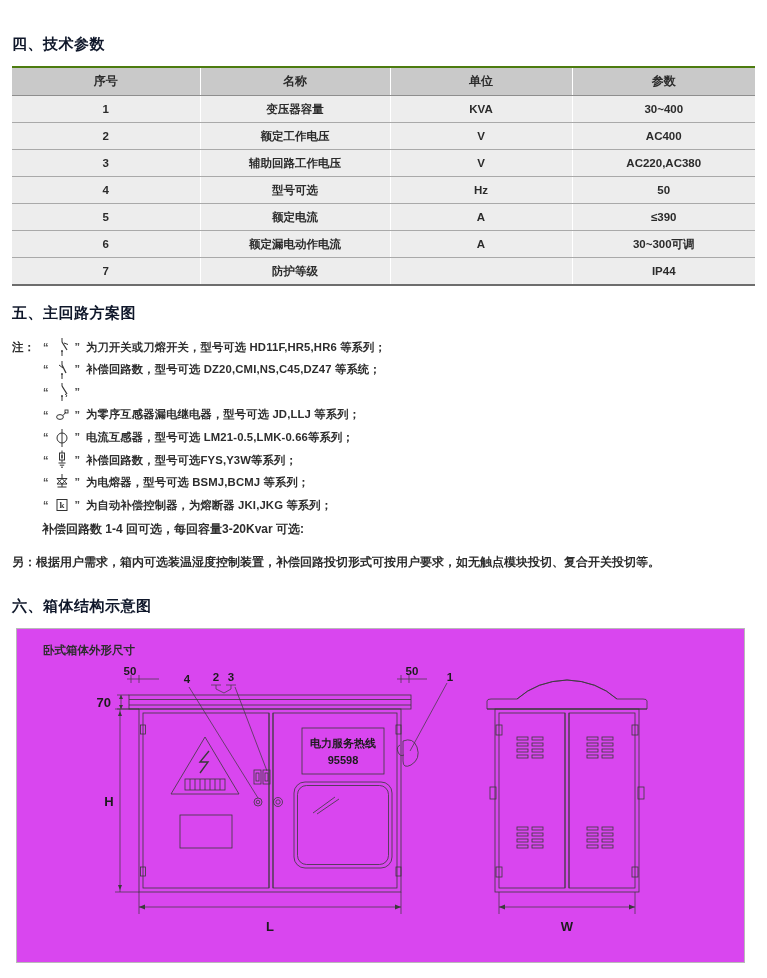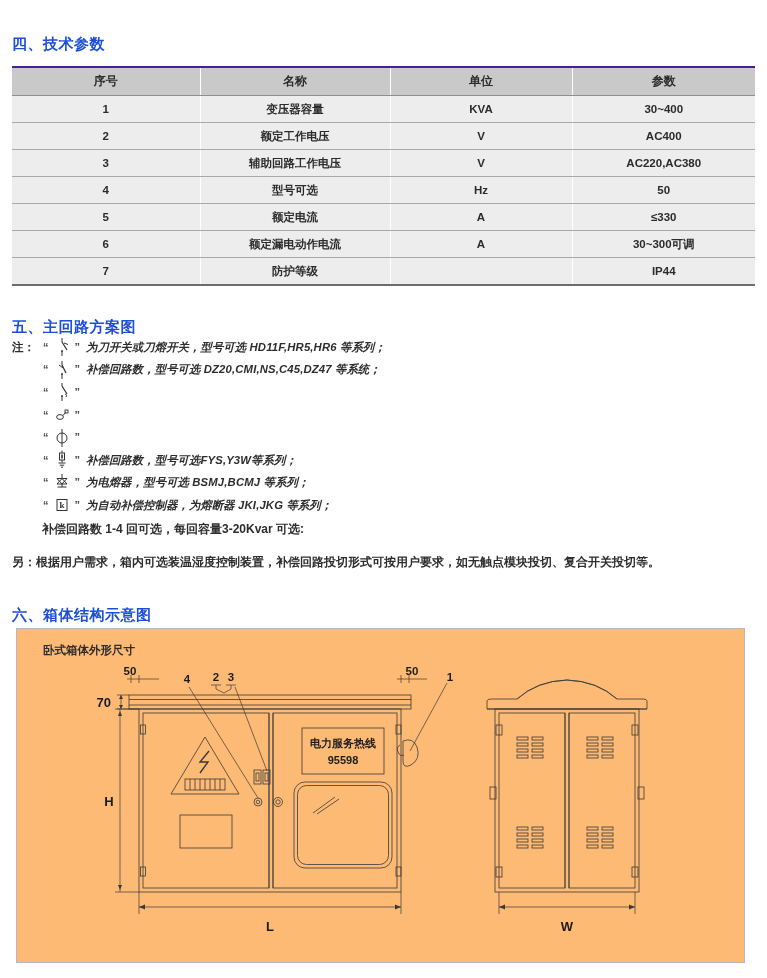--- a/index.html
+++ b/index.html
@@ -14,21 +14,21 @@
     font-family: "Liberation Sans", "DejaVu Sans", sans-serif;
     color: #231f20;
     overflow: hidden;
   }
 
   
   .sec-heading {
     position: absolute;
     font-size: 15px;
     font-weight: bold;
-    color: #1d4ed8;
+    color: #0f172a;
     letter-spacing: 0.5px;
     white-space: nowrap;
   }
 
   
   .spec-table-wrap {
     position: absolute;
     left: 12px;
     top: 66px;
     width: 743px;
@@ -59,21 +59,21 @@
     background: #ededed;
   }
   table.spec tr td:first-child,
   table.spec tr th:first-child {
     border-left: none;
   }
   table.spec tr:last-child td {
     border-bottom: 2px solid #6d6d6d;
   }
   table.spec thead tr th {
-    border-top: 2px solid #4c1d95;
+    border-top: 2px solid #4d7c0f;
     margin-top: 12px;
   }
   .col-0 { width: 188px; }
   .col-1 { width: 190px; }
   .col-2 { width: 182px; }
   .col-3 { width: 183px; }
 
   
   .notes {
     position: absolute;
@@ -108,41 +108,40 @@
     flex: 0 0 24px;
     height: 22px;
     display: flex;
     align-items: center;
     justify-content: center;
   }
   .note-sym svg { display: block; }
   .note-txt {
     padding-left: 5px;
     letter-spacing: 0.15px;
-    font-style: italic;
   }
   .note-plain {
     display: flex;
     align-items: center;
     height: 24px;
     white-space: nowrap;
     font-size: 12px;
     font-weight: bold;
   }
   .note-plain.indent { padding-left: 30px; }
 
   
   .diagram-panel {
     position: absolute;
     left: 16px;
     top: 628px;
     width: 729px;
     height: 335px;
     border: 1px solid #b9b9b9;
-    background: #fdba74;
+    background: #d946ef;
     box-sizing: border-box;
   }
   .diagram-caption {
     position: absolute;
     left: 26px;
     top: 14px;
     font-size: 11.5px;
     font-weight: bold;
     color: #2d2d2d;
     white-space: nowrap;
@@ -220,39 +219,39 @@
       <tr>
         <td>4</td>
         <td>型号可选</td>
         <td>Hz</td>
         <td>50</td>
       </tr>
       <tr>
         <td>5</td>
         <td>额定电流</td>
         <td>A</td>
-        <td>≤330</td>
+        <td>≤390</td>
       </tr>
       <tr>
         <td>6</td>
         <td>额定漏电动作电流</td>
         <td>A</td>
         <td>30~300可调</td>
       </tr>
       <tr>
         <td>7</td>
         <td>防护等级</td>
         <td></td>
         <td>IP44</td>
       </tr>
     </tbody>
   </table>
 </div>
 
-<div class="sec-heading" style="left:12px; top:318px;">五、主回路方案图</div>
+<div class="sec-heading" style="left:12px; top:304px;">五、主回路方案图</div>
 
 <div class="notes">
 
   <div class="note-row">
     <span class="note-lead">注：</span>
     <span class="note-q">“</span>
     <span class="note-sym">
       <svg width="20" height="20" viewBox="0 0 20 20">
         <line x1="10" y1="1" x2="10" y2="5" stroke="#333" stroke-width="1"></line>
         <line x1="10" y1="5" x2="15" y2="13" stroke="#333" stroke-width="1.2"></line>
@@ -300,32 +299,34 @@
     <span class="note-lead"></span>
     <span class="note-q">“</span>
     <span class="note-sym">
       <svg width="20" height="20" viewBox="0 0 20 20">
         <ellipse cx="8" cy="12" rx="3.4" ry="2.4" stroke="#333" stroke-width="1" fill="none"></ellipse>
         <line x1="11" y1="10.5" x2="14" y2="7" stroke="#333" stroke-width="1"></line>
         <rect x="13" y="5" width="3" height="3" stroke="#333" stroke-width="0.9" fill="none"></rect>
       </svg>
     </span>
     <span class="note-q">”</span>
+    <span class="note-txt">为零序互感器漏电继电器，型号可选 JD,LLJ 等系列；</span>
   </div>
 
   <div class="note-row">
     <span class="note-lead"></span>
     <span class="note-q">“</span>
     <span class="note-sym">
       <svg width="20" height="20" viewBox="0 0 20 20">
         <line x1="10" y1="1" x2="10" y2="19" stroke="#333" stroke-width="1"></line>
         <circle cx="10" cy="10" r="5" stroke="#333" stroke-width="1" fill="none"></circle>
       </svg>
     </span>
     <span class="note-q">”</span>
+    <span class="note-txt">电流互感器，型号可选 LM21-0.5,LMK-0.66等系列；</span>
   </div>
 
   <div class="note-row">
     <span class="note-lead"></span>
     <span class="note-q">“</span>
     <span class="note-sym">
       <svg width="20" height="20" viewBox="0 0 20 20">
         <line x1="10" y1="0.5" x2="10" y2="3" stroke="#333" stroke-width="1"></line>
         <rect x="7.5" y="3" width="5" height="7" stroke="#333" stroke-width="1" fill="none"></rect>
         <line x1="10" y1="4.5" x2="10" y2="8.5" stroke="#333" stroke-width="1.6"></line>
@@ -370,21 +371,21 @@
 
   <div class="note-plain indent">
     <span>补偿回路数 1-4 回可选，每回容量3-20Kvar 可选:</span>
   </div>
 
   <div class="note-plain" style="padding-left:0; height:26px;margin-top:8px;">
     <span>另：根据用户需求，箱内可选装温湿度控制装置，补偿回路投切形式可按用户要求，如无触点模块投切、复合开关投切等。</span>
   </div>
 </div>
 
-<div class="sec-heading" style="left:12px; top:597px;margin-top:9px;">六、箱体结构示意图</div>
+<div class="sec-heading" style="left:12px; top:597px;">六、箱体结构示意图</div>
 
 <div class="diagram-panel">
   <div class="diagram-caption">卧式箱体外形尺寸</div>
 
   <svg class="diagram-svg" width="729" height="335" viewBox="0 0 729 335">
     <g stroke="#3a3a3a" fill="none" stroke-width="0.8">
 
       <rect x="112" y="66" width="282" height="14"></rect>
       <line x1="112" y1="70.5" x2="394" y2="70.5"></line>
       <line x1="112" y1="76" x2="394" y2="76"></line>

